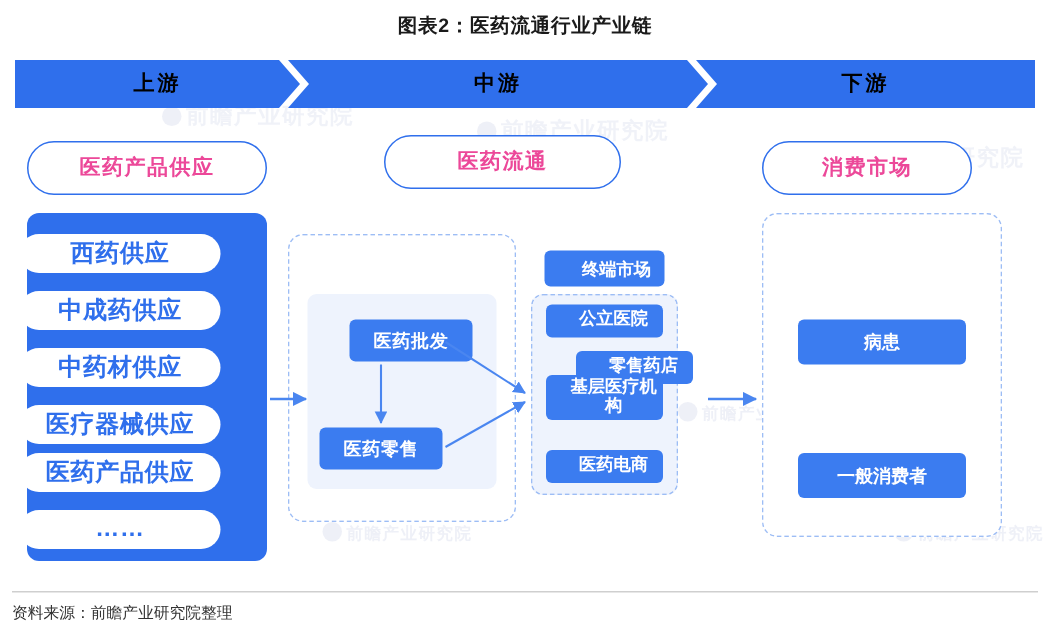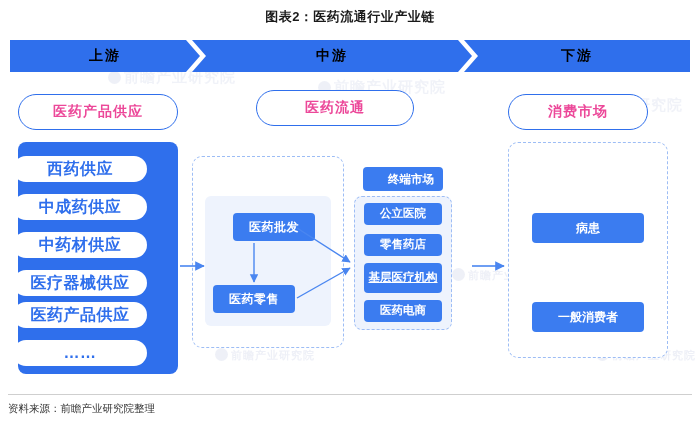--- a/index.html
+++ b/index.html
@@ -184,20 +184,21 @@
     background: #3b7cf0;
     color: #fff;
     font-size: 11.5px;
     font-weight: bold;
     border-radius: 4px;
     display: flex;
     align-items: center;
     justify-content: center;
     text-align: center;
     line-height: 1.15;
+    padding-left: 12px;
   }
 
   
   .down-dash {
     position: absolute;
     left: 508px; top: 142px;
     width: 160px; height: 216px;
     border: 1.3px dashed #9dbdf5;
     border-radius: 10px;
     background: #fff;
@@ -275,22 +276,22 @@
   <div class="pill" style="top:340px;">……</div>
 
   <div class="mid-dash"></div>
   <div class="mid-inner"></div>
   <div class="bluebox mid-wholesale">医药批发</div>
   <div class="bluebox mid-retail">医药零售</div>
 
   <div class="term-label">终端市场</div>
   <div class="term-dash"></div>
   <div class="term-item" style="top:203px; height:22px;">公立医院</div>
-  <div class="term-item" style="top:234px; height:22px;">零售药店</div>
-  <div class="term-item" style="top:263px; height:30px;text-decoration:underline;">基层医疗机构</div>
+  <div class="term-item" style="top:234px; height:22px;margin-left:20px;">零售药店</div>
+  <div class="term-item" style="top:250px; height:30px;">基层医疗机构</div>
   <div class="term-item" style="top:300px; height:22px;">医药电商</div>
 
   <div class="down-dash"></div>
   <div class="down-item down-patient">病患</div>
   <div class="down-item down-consumer">一般消费者</div>
 
   <svg class="arrows" viewBox="0 0 700 426">
     <defs>
       <marker id="ah" markerWidth="7" markerHeight="7" refX="5.5" refY="3" orient="auto">
         <path d="M0,0 L6,3 L0,6 z" fill="#4a86f0"></path>

